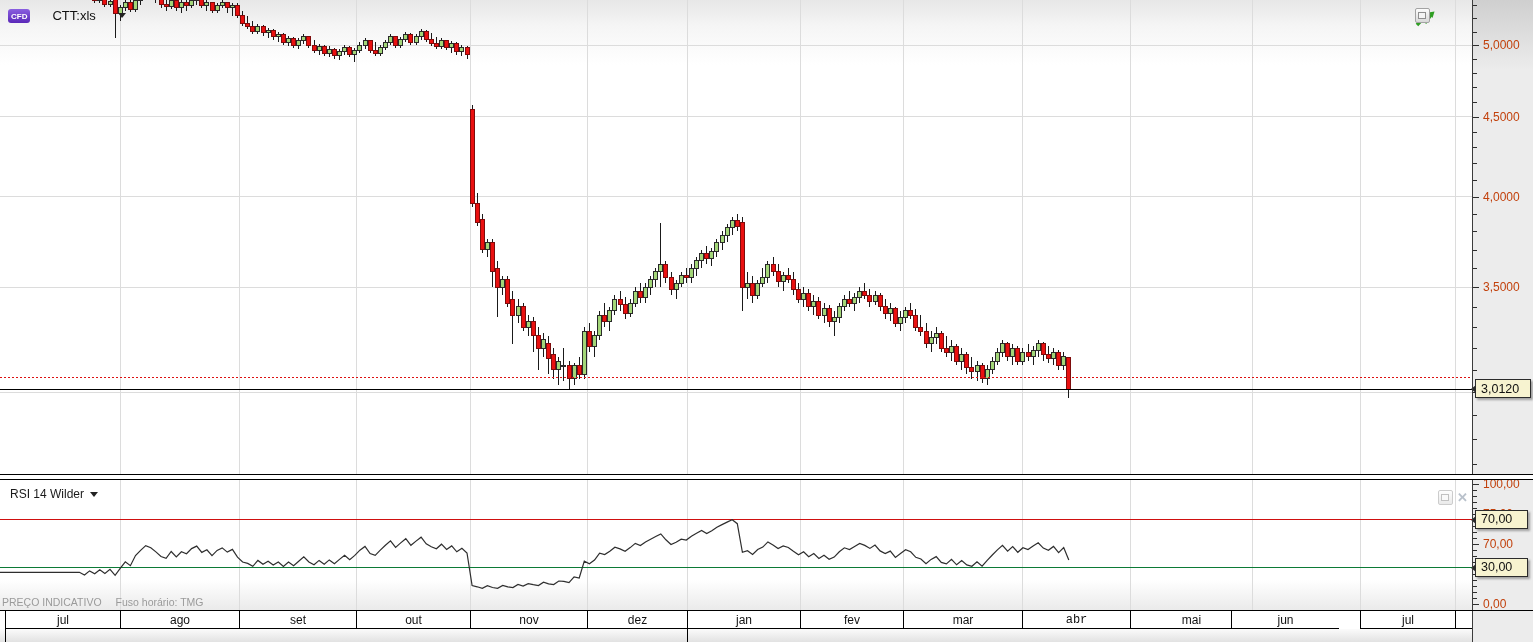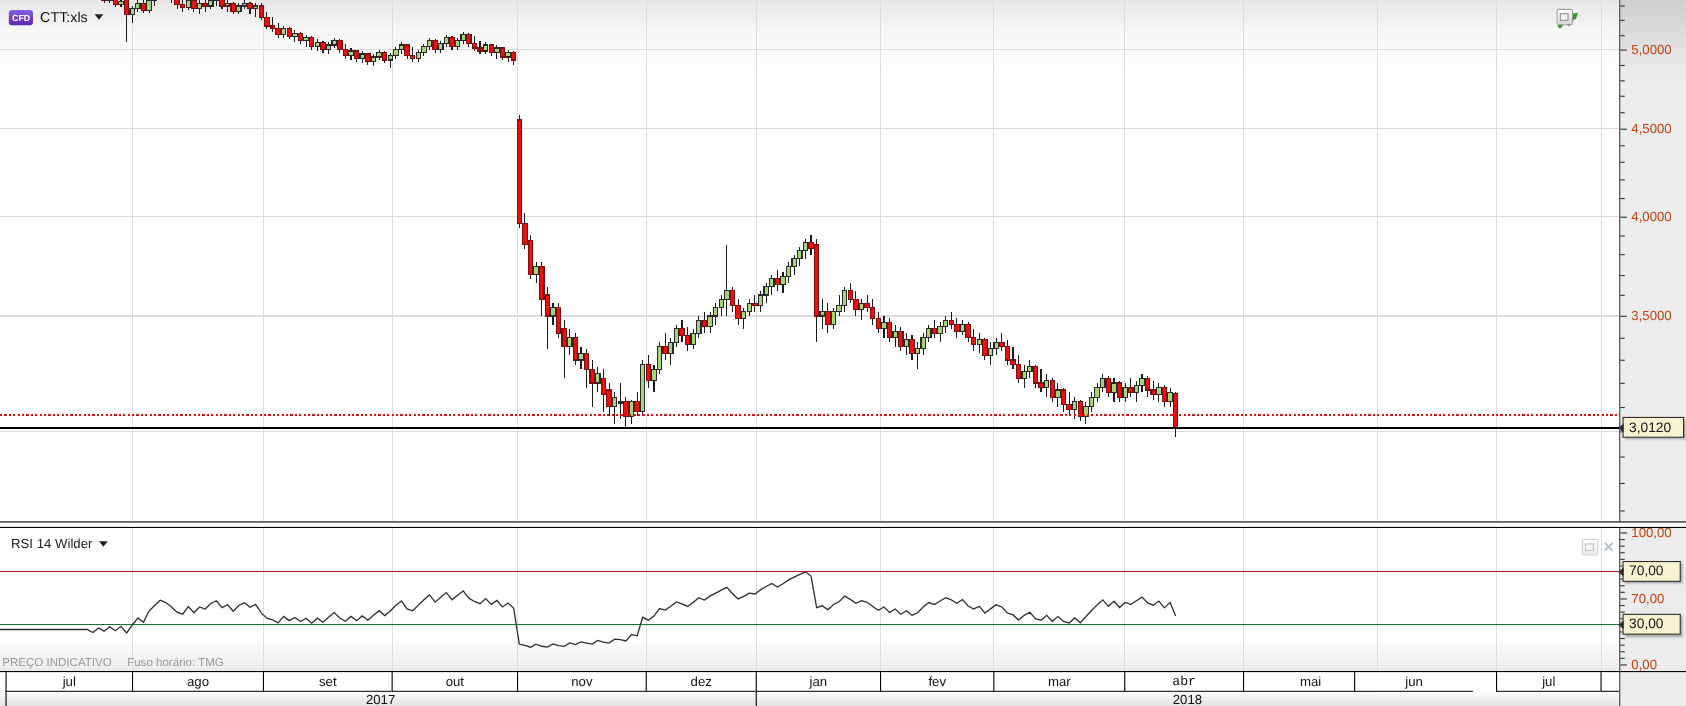--- a/index.html
+++ b/index.html
@@ -1,21 +1,21 @@
 <!DOCTYPE html>
 <html><head>
 <meta charset="utf-8">
 <style>
   html,body{margin:0;padding:0;background:#fff;}
   .app{position:relative;width:1533px;height:642px;background:#fff;overflow:hidden;
        font-family:"Liberation Sans",sans-serif;}
   .panel-main{position:absolute;left:0;top:0;width:1472px;height:474px;
       background:linear-gradient(180deg,#e7e7e7 0px,#f5f5f5 26px,#ffffff 65px);}
   .panel-main svg,.panel-rsi svg{position:absolute;left:0;top:0;}
-  .instrument{position:absolute;left:8px;top:8px;display:flex;align-items:center;gap:6px;z-index:8;justify-content:space-between;}
+  .instrument{position:absolute;left:8px;top:8px;display:flex;align-items:center;gap:22px;z-index:8;justify-content:space-between;}
   .badge{background:linear-gradient(#8a5fe0,#5a28b8);color:#fff;font-size:8px;font-weight:bold;
       padding:3px 3px 2px 3px;border-radius:3px;line-height:9px;}
   .sym{font-size:13px;color:#101010;}
   .caret{width:0;height:0;border:4px solid transparent;border-top:5px solid #222;margin-top:4px;}
   .icons-main{position:absolute;left:1415px;top:8px;display:flex;gap:7px;align-items:center;z-index:8;}
   .sq-icon{width:13px;height:13px;border:1px solid #a3a3a3;border-radius:2px;
       background:linear-gradient(#fdfdfd,#d9d9d9);position:relative;}
   .sq-icon::after{content:"";position:absolute;left:2px;top:3px;width:6px;height:5px;
       border:1px solid #8f8f8f;background:#f5f5f5;}
   .dim{opacity:.55;}
@@ -563,23 +563,21 @@
       <div class="month-cell" style="left: 687px; width: 113px;">jan</div>
       <div class="month-cell" style="left: 800px; width: 103px;">fev</div>
       <div class="month-cell" style="left: 903px; width: 119px;">mar</div>
       <div class="month-cell" style="left: 1022px; width: 108px; font-family: Liberation Mono, monospace;">abr</div>
       <div class="month-cell" style="left: 1130px; width: 122px;">mai</div>
       <div class="month-cell" style="left: 1231px; width: 108px;">jun</div>
       <div class="month-cell" style="left: 1360px; width: 95px;">jul</div>
       <div class="month-cell" style="left: 1455px; width: 17px;"></div>
     </div>
   <div class="year-row" id="year-row">
-      <div class="year-label" style="left: 5px; width: 682px;">2017</div>
       <div class="year-div" style="left: 5px;"></div>
-      <div class="year-label" style="left: 687px; width: 785px;">2018</div>
       <div class="year-div" style="left: 687px;"></div>
     </div>
 
 <div class="ptick" style="top: 5.42676px; width: 4px;"></div>
     <div class="ptick" style="top: 18.3662px; width: 4px;"></div>
     <div class="ptick" style="top: 31.5569px; width: 4px;"></div>
     <div class="ptick" style="top: 58.7325px; width: 4px;"></div>
     <div class="ptick" style="top: 72.7392px; width: 4px;"></div>
     <div class="ptick" style="top: 87.0408px; width: 4px;"></div>
     <div class="ptick" style="top: 101.65px; width: 4px;"></div>

